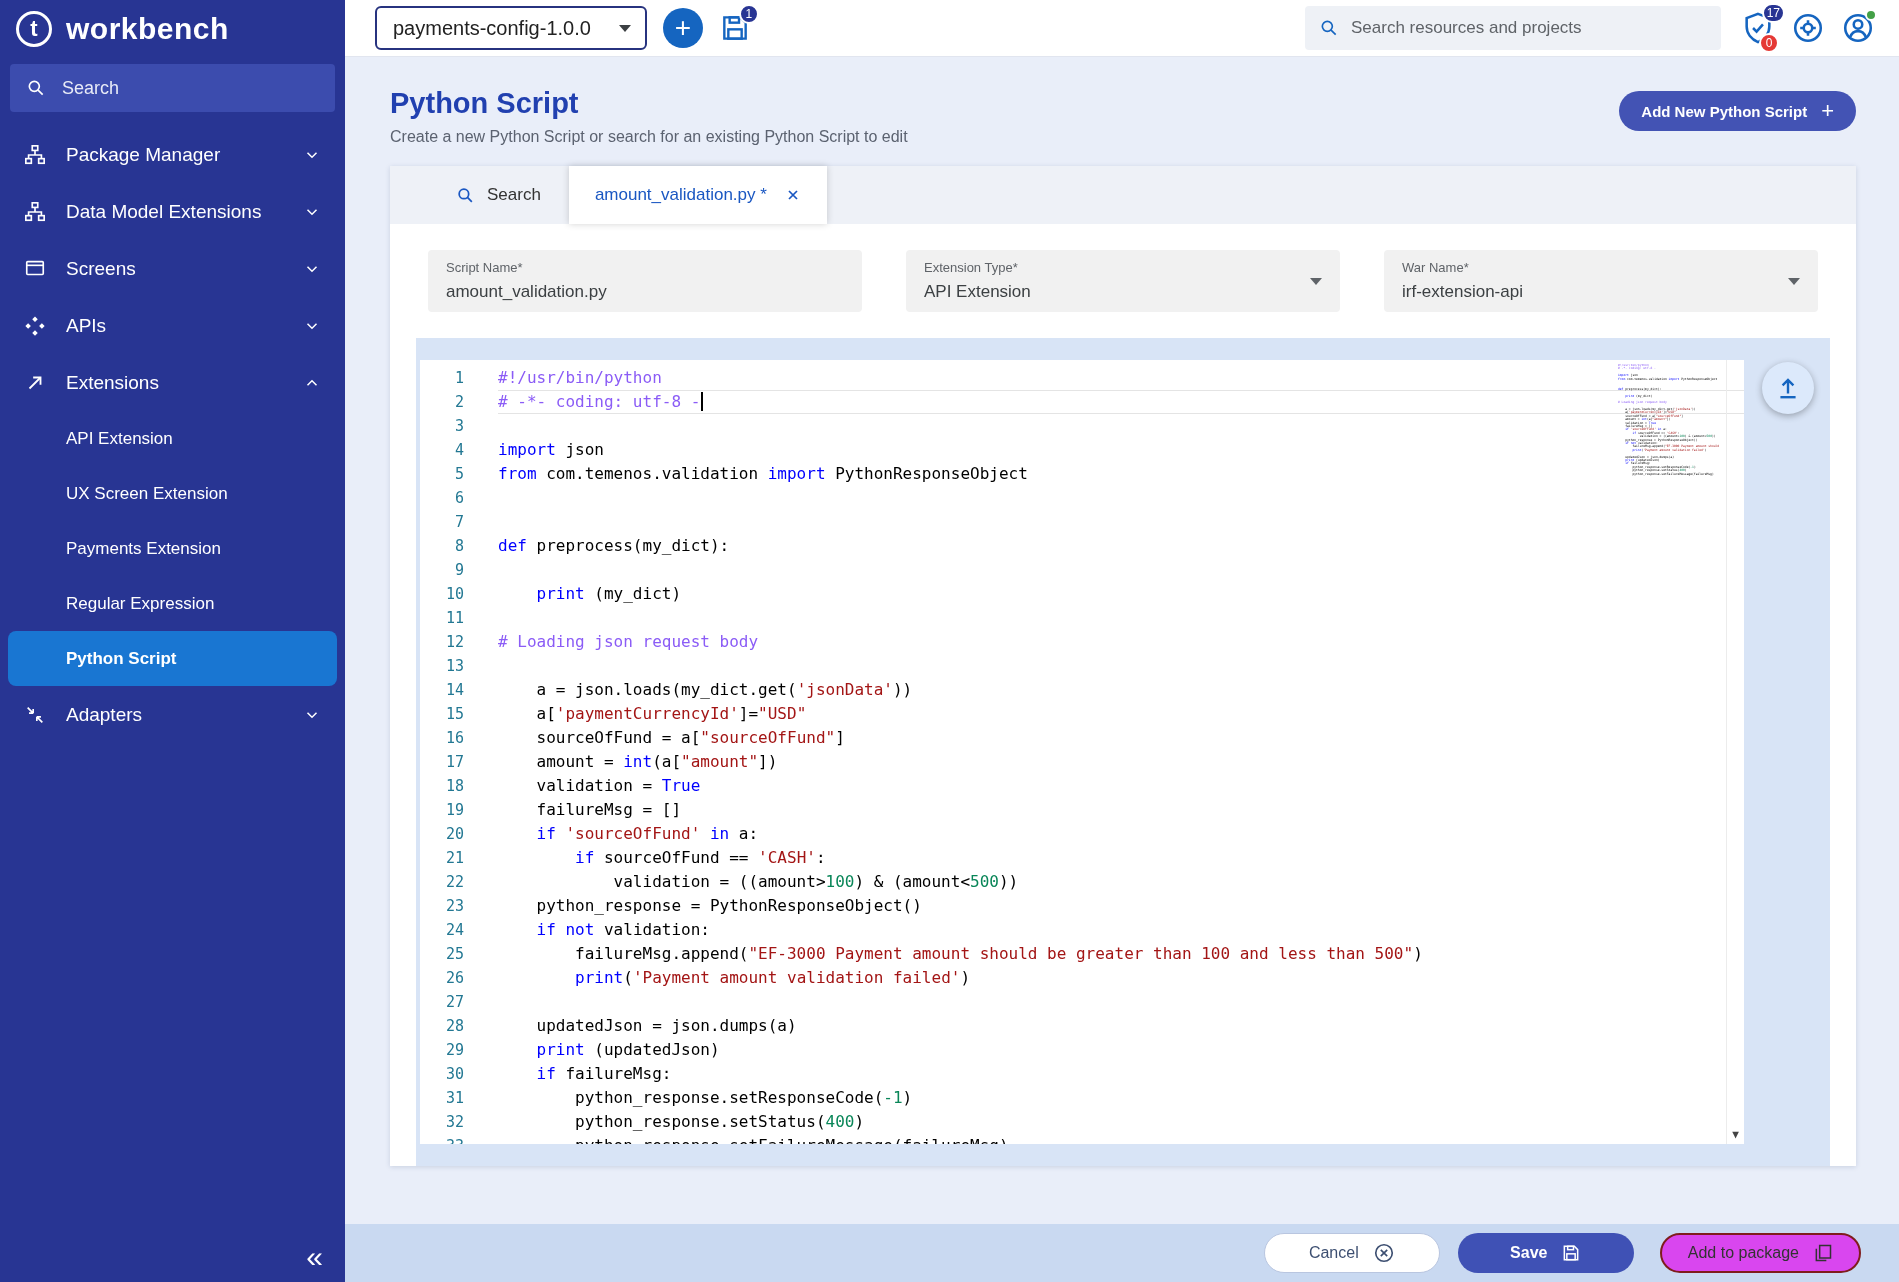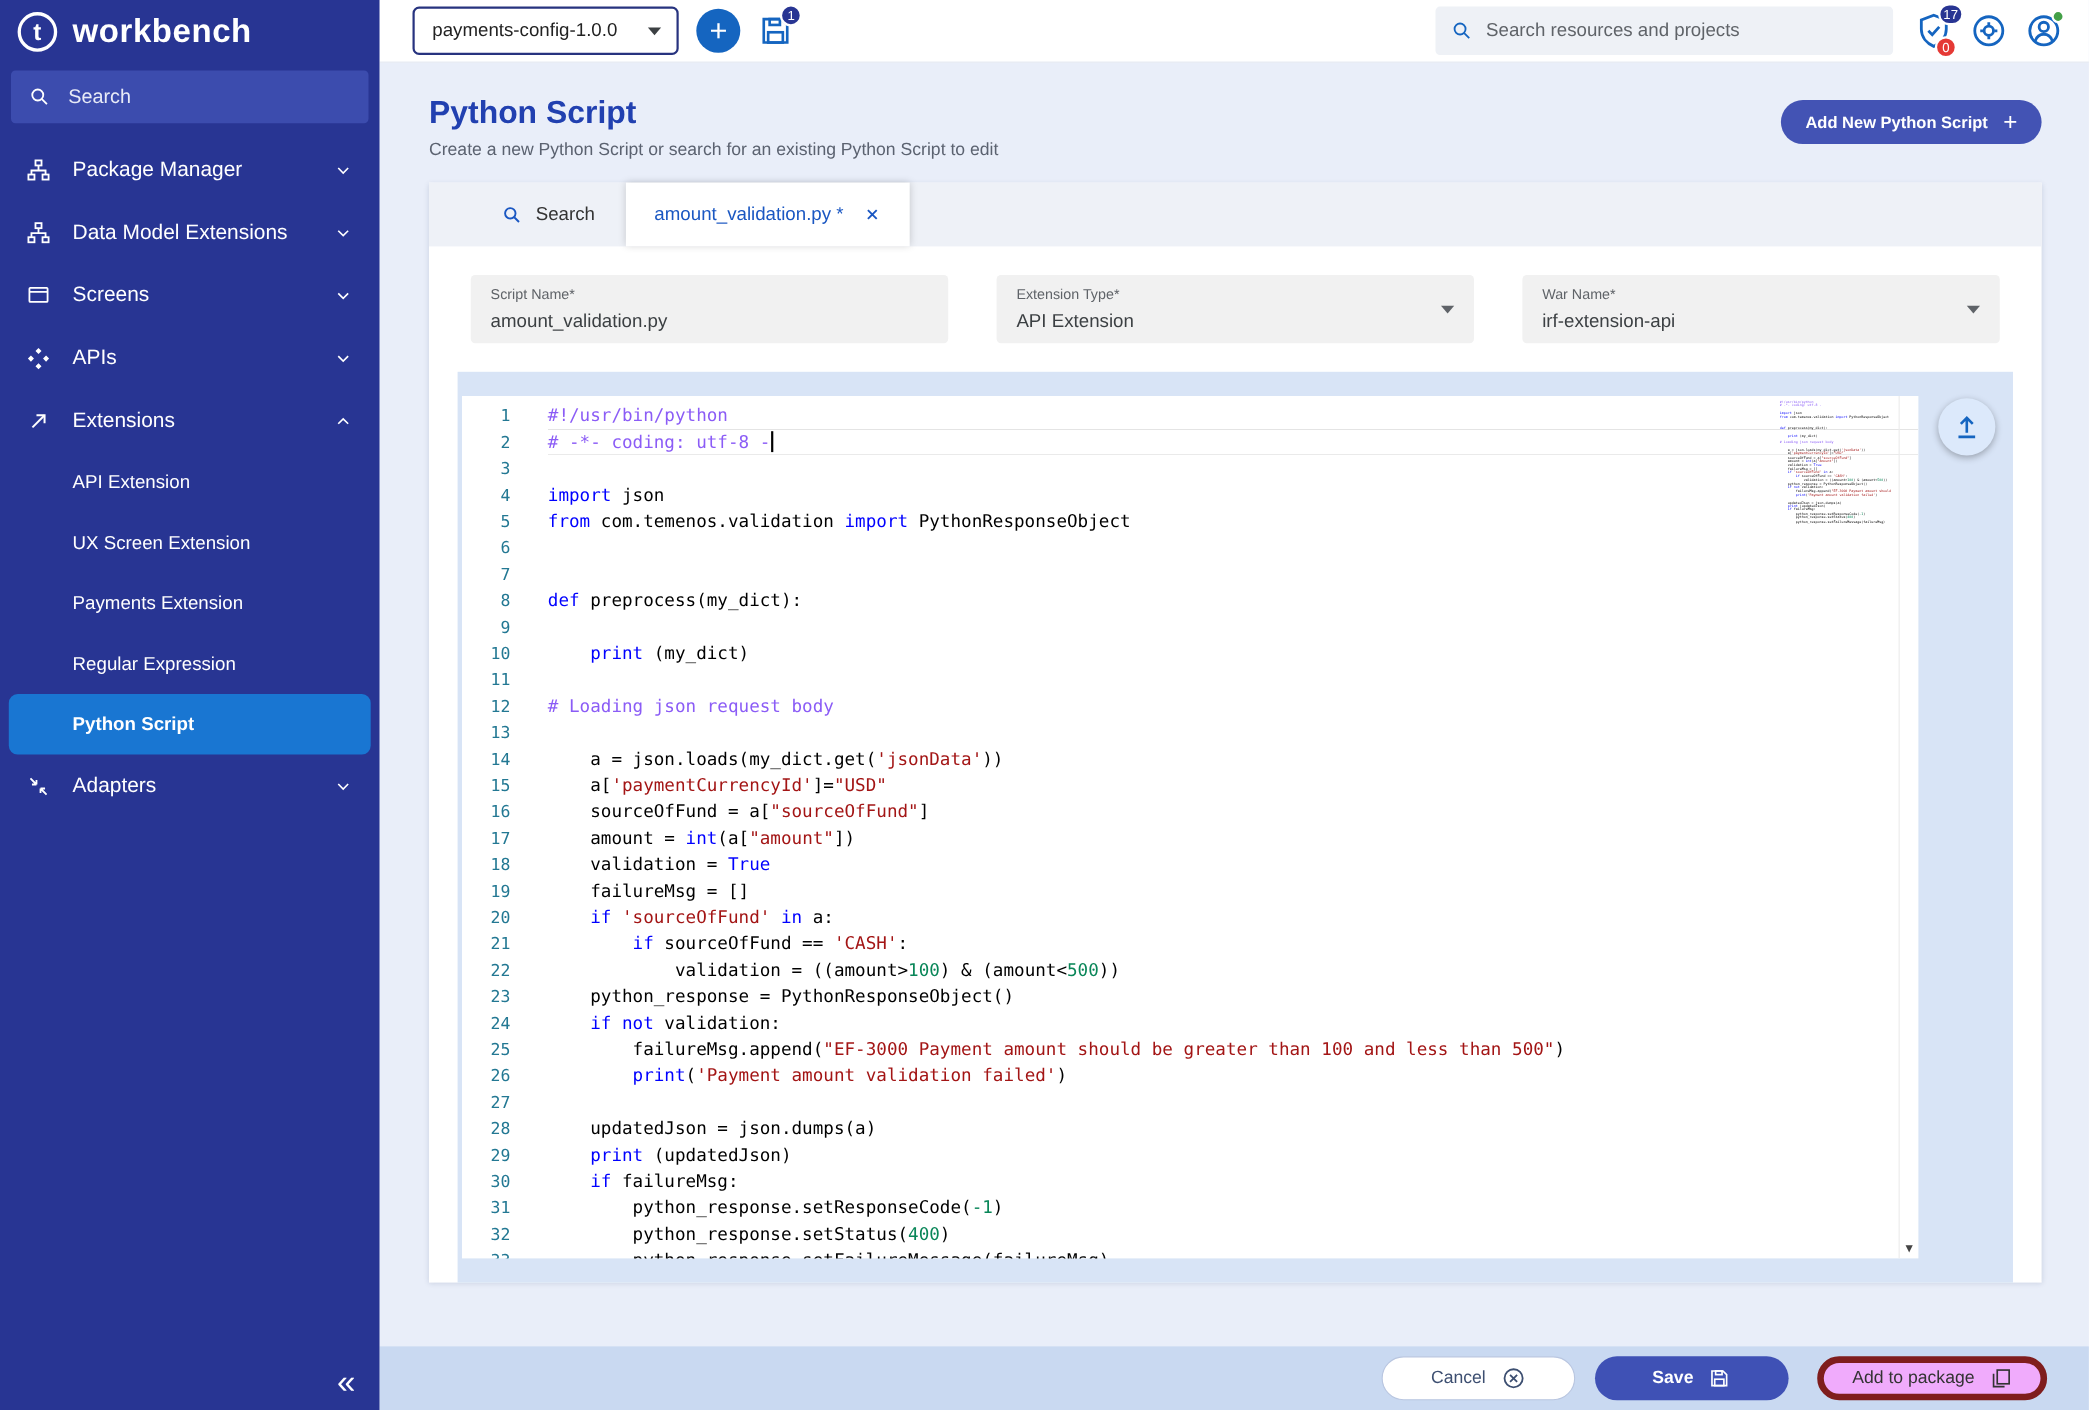--- a/index.html
+++ b/index.html
@@ -23,21 +23,21 @@
   .nav-item .chev { margin-left: auto; }
   .sub-item { height: 55px; display: flex; align-items: center; padding: 0 22px 0 66px; font-size: 17px; cursor: pointer; }
   .sub-item.active { background: #1976d2; border-radius: 8px; margin: 0 8px; padding-left: 58px; font-weight: 600; }
   .collapse-btn { position: absolute; bottom: 10px; right: 22px; font-size: 30px; cursor: pointer; line-height: 1; }
 
   
   .main { flex: 1; display: flex; flex-direction: column; min-width: 0; }
 
   
   .topbar { height: 57px; background: #fff; display: flex; align-items: center; padding: 0 16px 0 30px; gap: 16px; border-bottom: 1px solid #e1e5ef; }
-  .project-select { height: 44px; border: 2px solid #27337f; border-radius: 6px; background: #fff; display: flex; align-items: center; gap: 28px; padding: 0 14px 0 16px; font-size: 17px; color: #222; cursor: pointer; }
+  .project-select { height: 44px; border: 2px solid #27337f; border-radius: 6px; background: #fff; display: flex; align-items: center; gap: 28px; padding: 0 14px 0 16px; font-size: 20px; color: #222; cursor: pointer; }
   .caret-down { width: 0; height: 0; border-left: 6px solid transparent; border-right: 6px solid transparent; border-top: 7px solid #3c4043; }
   .circle-add { width: 40px; height: 40px; border-radius: 50%; background: #1565c0; color: #fff; font-size: 28px; line-height: 1; display: flex; align-items: center; justify-content: center; border: none; cursor: pointer; }
   .badge-wrap { position: relative; cursor: pointer; }
   .badge { position: absolute; background: #283593; color: #fff; border-radius: 10px; min-width: 20px; height: 20px; font-size: 12px; display: flex; align-items: center; justify-content: center; border: 2px solid #fff; padding: 0 3px; }
   .badge.red { background: #e53935; }
   .dot-green { position: absolute; top: -2px; right: -2px; width: 12px; height: 12px; border-radius: 50%; background: #43a047; border: 2px solid #fff; }
   .top-search { margin-left: auto; width: 416px; height: 44px; background: #eef1f6; border-radius: 4px; display: flex; align-items: center; gap: 12px; padding: 0 14px; }
   .top-search input { border: none; outline: none; background: transparent; font-size: 17px; color: #444; width: 100%; font-family: "Liberation Sans", sans-serif; }
   .top-search input::placeholder { color: #5f6368; }
   .top-icons { display: flex; align-items: center; gap: 16px; padding: 0 8px 0 4px; }
@@ -81,21 +81,21 @@
   .minimap .code-row { height: 3.4px; line-height: 3.4px; font-size: 3px; }
   .editor-scrollbar { position: absolute; right: 0; top: 0; bottom: 0; width: 18px; border-left: 1px solid #ececec; display: flex; align-items: flex-end; justify-content: center; padding-bottom: 3px; cursor: pointer; }
   .scroll-arrow { font-size: 11px; color: #444; }
   .upload-fab { position: absolute; top: 24px; right: 16px; width: 52px; height: 52px; border-radius: 50%; background: #dce9fb; border: none; box-shadow: 0 2px 7px rgba(0,0,0,.3); display: flex; align-items: center; justify-content: center; cursor: pointer; }
 
   
   .footbar { height: 58px; background: #c9d9f1; display: flex; align-items: center; justify-content: flex-end; gap: 18px; padding: 1px 38px; }
   .fbtn { height: 40px; border-radius: 20px; font-size: 16px; display: flex; align-items: center; justify-content: center; gap: 14px; padding: 0 26px; cursor: pointer; }
   .btn-cancel { background: #fff; border: 1px solid #b9c6e0; color: #3d4f71; min-width: 176px; }
   .btn-save { background: #3f51b5; border: none; color: #fff; min-width: 176px; font-weight: bold; }
-  .btn-add { background: #f0abfc; border: 6px solid #7f1d1d; color: #333; min-width: 190px; margin-left: 8px; }
+  .btn-add { background: #d946ef; border: 2px solid #7f1d1d; color: #333; min-width: 190px; margin-left: 8px; }
 </style>
 </head>
 <body>
 
 <aside class="sidebar">
   <div class="brand">
     <span class="brand-logo">t</span>
     <span class="brand-name">workbench</span>
   </div>
 

